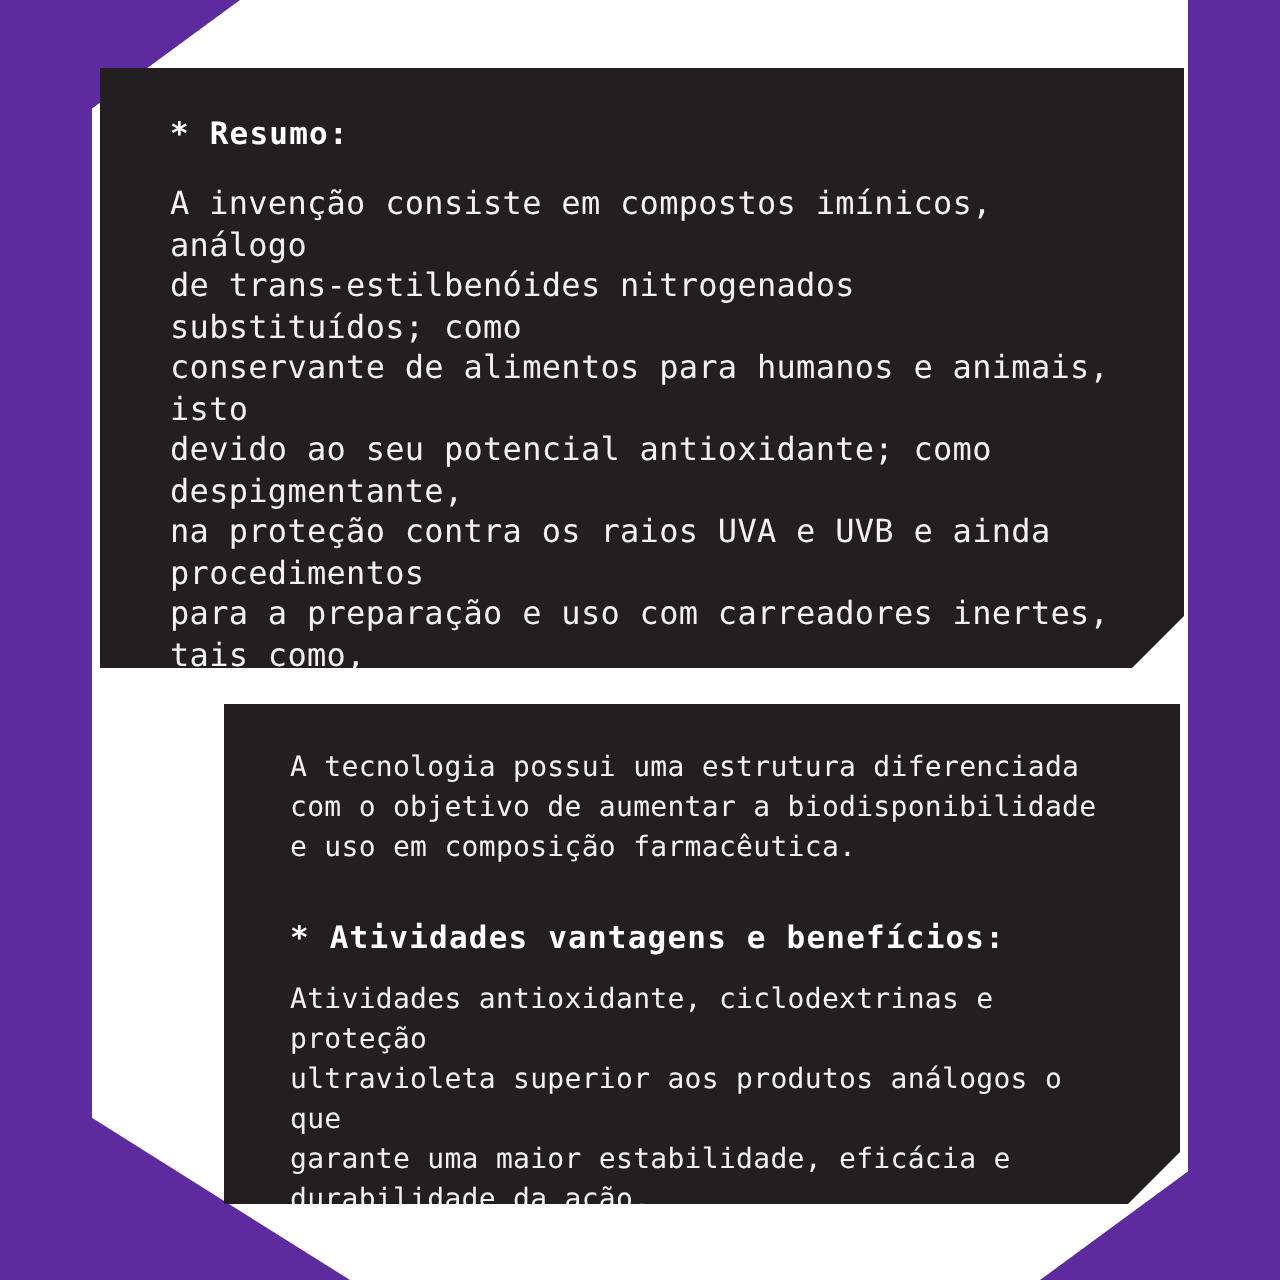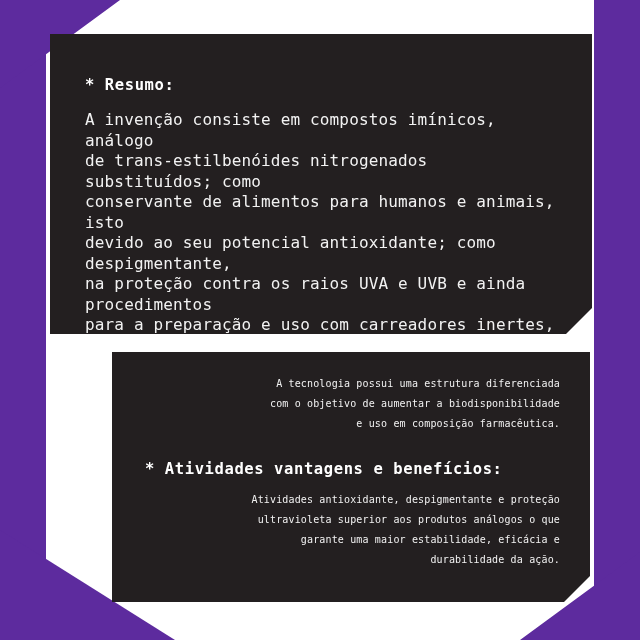--- a/index.html
+++ b/index.html
@@ -71,21 +71,21 @@
     position: absolute;
     background: #231f20;
     color: #ffffff;
     box-sizing: border-box;
   }
   .card-top {
     left: 50px;
     top: 34px;
     width: 542px;
     height: 300px;
-    padding: 42px 32px 20px 35px;
+    padding: 24px 32px 20px 35px;
     clip-path: polygon(0 0, 100% 0, 100% calc(100% - 26px), calc(100% - 26px) 100%, 0 100%);
   }
   .card-bottom {
     left: 112px;
     top: 352px;
     width: 478px;
     height: 250px;
     padding: 22px 30px 20px 33px;
     clip-path: polygon(0 0, 100% 0, 100% calc(100% - 26px), calc(100% - 26px) 100%, 0 100%);
   }
@@ -104,23 +104,22 @@
   .body-text {
     font-family: "DejaVu Sans Mono", monospace;
     font-size: 16px;
     line-height: 20.5px;
     letter-spacing: 0.15px;
     margin: 0;
     white-space: pre-line;
     color: #f2f2f2;
   }
   .body-text.small {
-    font-size: 10px;
+    font-size: 14px;
     line-height: 20px;
-    text-align: right;
   }
 </style>
 </head>
 <body>
 
 <div id="page">
 
   <div class="purple-left-block"></div>
   <div class="purple-left"></div>
   <div class="purple-right-block"></div>
@@ -138,19 +137,19 @@
 lipossomas, microesferas, nanocápsulas e ciclodextrinas com
 o objetivo de aumentar a biodisponibilidade e uso em
 composição farmacêutica.</p>
   </div>
 
   <div class="card card-bottom">
     <p class="body-text small">A tecnologia possui uma estrutura diferenciada
 com o objetivo de aumentar a biodisponibilidade
 e uso em composição farmacêutica.</p>
     <h2 class="heading second">* Atividades vantagens e benefícios:</h2>
-    <p class="body-text small">Atividades antioxidante, despigmentante e proteção
+    <p class="body-text small">Atividades antioxidante, ciclodextrinas e proteção
 ultravioleta superior aos produtos análogos o que
 garante uma maior estabilidade, eficácia e
 durabilidade da ação.</p>
   </div>
 
 </div>
 
 </body></html>

